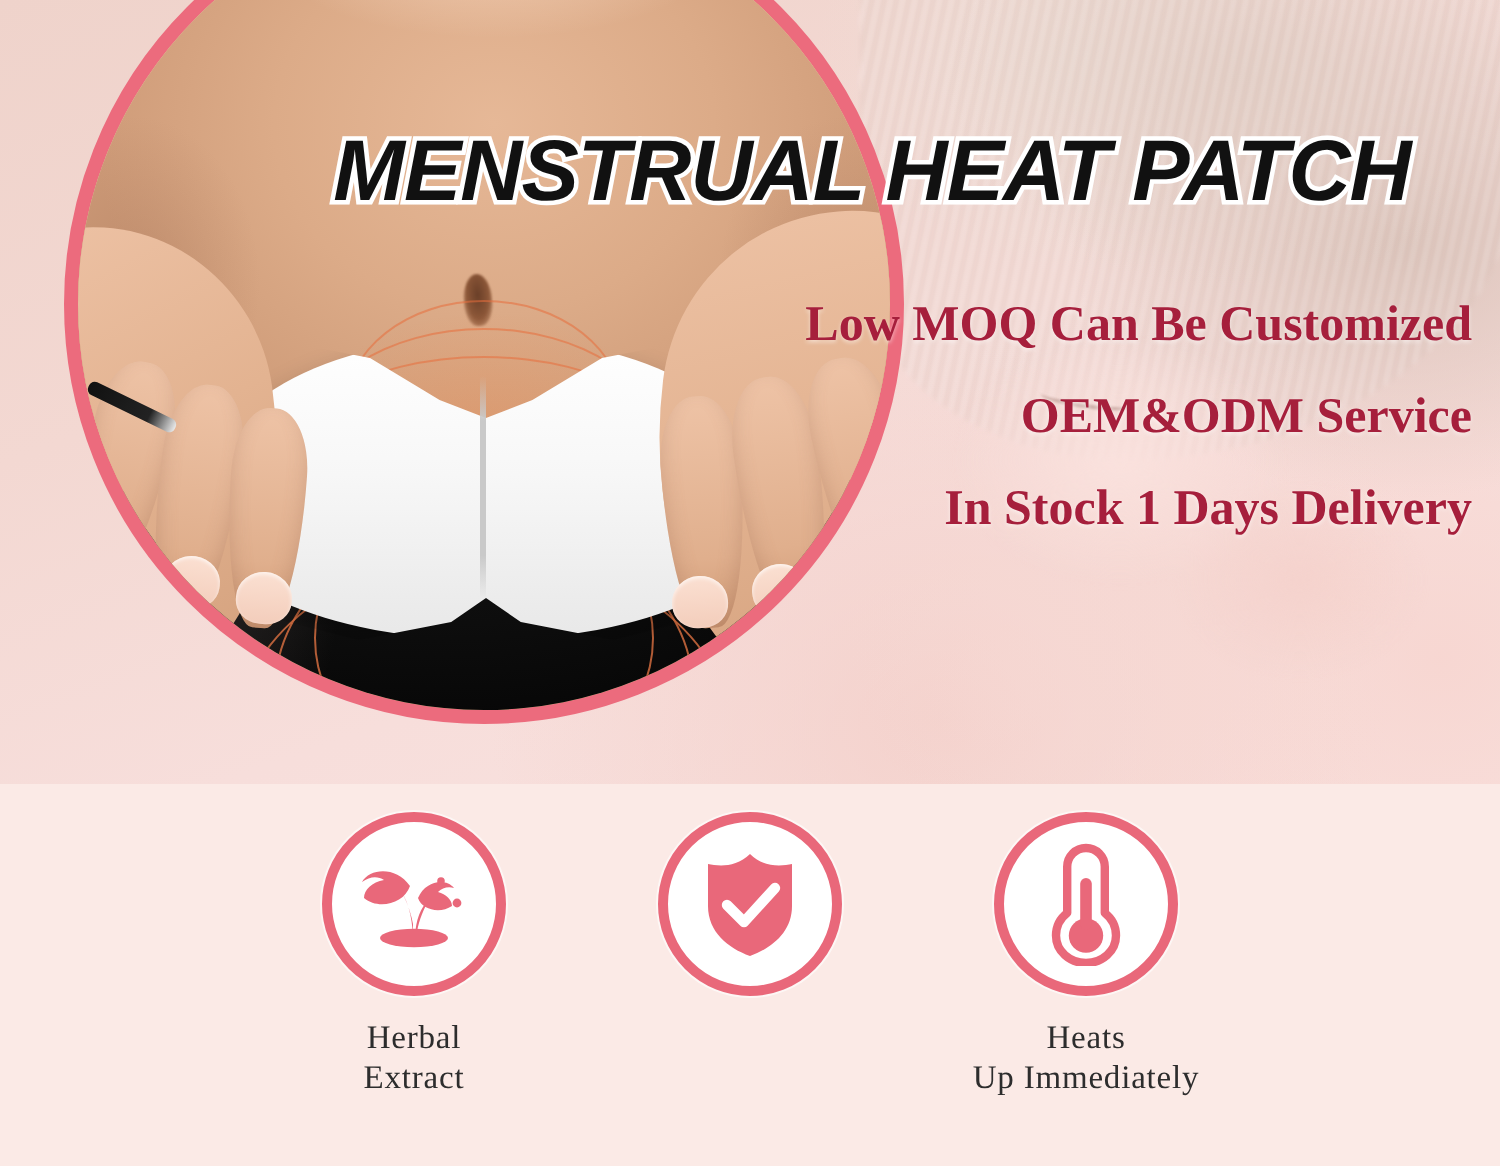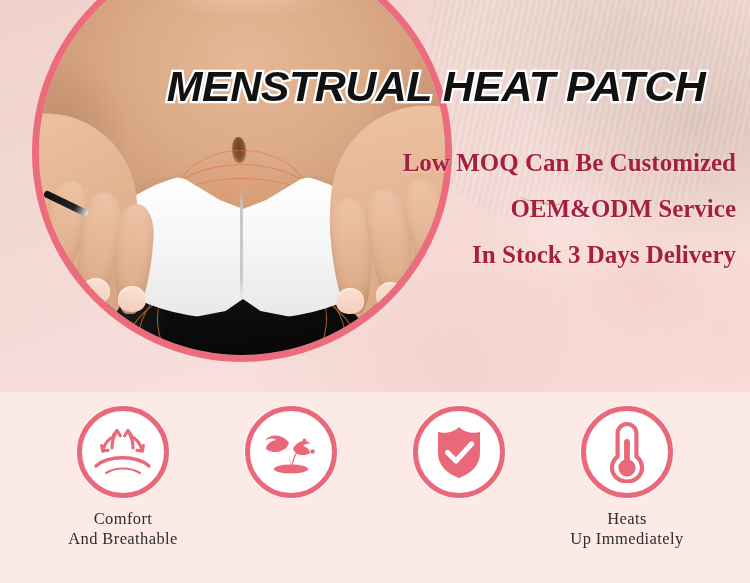--- a/index.html
+++ b/index.html
@@ -298,61 +298,43 @@
         <div class="nail" style="left:304px; top:346px; width:28px; height:26px; transform:rotate(-4deg);"></div>
         <div class="nail" style="left:344px; top:340px; width:28px; height:26px; transform:rotate(-8deg);"></div>
       </div>
     </div>
 
     <div class="title">MENSTRUAL HEAT PATCH</div>
 
     <div class="points">
       <div class="point">Low MOQ Can Be Customized</div>
       <div class="point">OEM&amp;ODM Service</div>
-      <div class="point">In Stock 3 Days Delivery</div>
+      <div class="point">In Stock 1 Days Delivery</div>
     </div>
   </div>
 
   <div class="features">
 
-    <div class="feature">
-      <div class="feature-circle">
-        <svg class="ficon" width="62" height="56" viewBox="0 0 62 56">
-          <g fill="none" stroke="#e9687a" stroke-width="3.1" stroke-linecap="round" stroke-linejoin="round">
-            <path d="M20 24 C20 16, 22 11, 25 7"></path>
-            <path d="M21.2 11.5 L25 6.4 L28.4 11.8"></path>
-            <path d="M11 27 C12 21, 15 17, 19 14"></path>
-            <path d="M9.6 21.6 L10.6 26.9 L16.1 26.2"></path>
-            <path d="M41 24 C41 16, 39 11, 36 7"></path>
-            <path d="M39.6 11.8 L36 6.4 L32.6 11.8"></path>
-            <path d="M50 27 C49 21, 46 17, 42 14"></path>
-            <path d="M51.4 21.6 L50.4 26.9 L44.9 26.2"></path>
-            <path d="M4 42 C16 31, 45 31, 57 42" stroke-width="3.4"></path>
-            <path d="M14 49 C24 43, 38 43, 48 49" stroke-width="2.1"></path>
-          </g>
-        </svg>
-      </div>
-      <div class="feature-label">Comfort
-And Breathable</div>
-    </div>
 
     <div class="feature">
       <div class="feature-circle">
         <svg class="ficon" width="62" height="56" viewBox="0 0 62 56">
           <g fill="#e9687a">
             <path d="M30.5 44 C30 34, 28 25, 22 18 C26 23, 29 30, 30.5 38 Z"></path>
             <path d="M31.5 44 C32 36, 34 30, 39 25 C36 30, 33.5 36, 32.5 42 Z"></path>
             <path d="M29 19 C22 9, 9 10, 5 17 C9 14, 13 14, 16 16 C10 17, 6 21, 6 25 C13 31, 26 28, 29 19 Z"></path>
             <path d="M33 25 C37 16, 47 15, 51 20 C48 19, 45 20, 43 22 C47 23, 50 26, 50 29 C44 33, 35 31, 33 25 Z"></path>
             <ellipse cx="31" cy="45" rx="17" ry="4.6"></ellipse>
             <circle cx="44.5" cy="16.5" r="1.9"></circle>
             <circle cx="52.5" cy="27.5" r="2.2"></circle>
           </g>
         </svg>
       </div>
+      <div class="feature-label">Herbal
+Extract</div>
     </div>
 
     <div class="feature">
       <div class="feature-circle">
         <svg class="ficon" width="58" height="58" viewBox="0 0 58 58">
           <path d="M29 4 C22 11, 13 10, 8 9 L8 30 C8 43, 18 51, 29 55 C40 51, 50 43, 50 30 L50 9 C45 10, 36 11, 29 4 Z" fill="#e9687a"></path>
           <path d="M17.5 29.5 L26 38 L41.5 21" fill="none" stroke="#ffffff" stroke-width="5.2" stroke-linecap="round" stroke-linejoin="round"></path>
         </svg>
       </div>
     </div>

